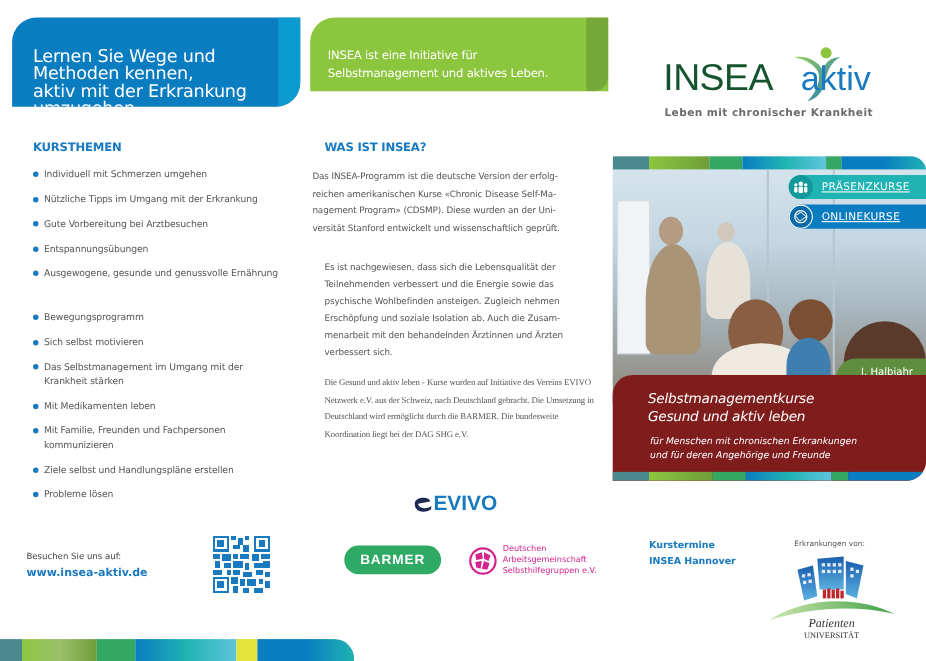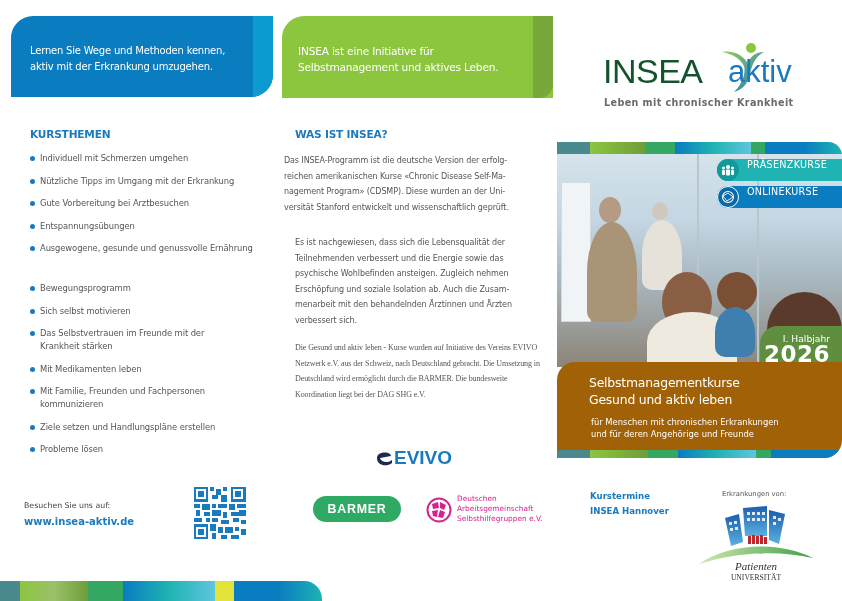--- a/index.html
+++ b/index.html
@@ -11,24 +11,24 @@
   
   .banner-blue {
     left: 11px; top: 16px; width: 262px; height: 81px;
     background: #0a7cc0;
     border-radius: 22px 0 22px 0;
     overflow: hidden;
   }
   .banner-blue .stripe { position: absolute; right: 0; top: 0; width: 20px; height: 100%; background: #0b9bd0; border-bottom-right-radius: 22px; }
   .banner-blue .txt {
     position: absolute; left: 19px; top: 27px; color: #fff;
-    font-size: 10px; line-height: 16px; letter-spacing: -0.2px;
+    font-size: 16px; line-height: 16px; letter-spacing: -0.2px;
   }
   .banner-green {
-    left: 282px; top: 16px; width: 271px; height: 82px;
+    left: 282px; top: 16px; width: 271px; height: 67px;
     background: #8cc63f;
     border-radius: 22px 0 0 0;
     overflow: hidden;
   }
   .banner-green .stripe { position: absolute; right: 0; top: 0; width: 20px; height: 100%; background: #76a83a; border-bottom-right-radius: 14px; }
   .banner-green .txt {
     position: absolute; left: 16px; top: 27px; color: #fff;
     font-size: 10.6px; line-height: 16px; letter-spacing: -0.2px;
   }
 
@@ -57,34 +57,34 @@
     border-top-right-radius: 14px;
   }
   .photo .window { position: absolute; top: 12px; width: 2px; height: 220px; background: #b8c6cf; }
   .photo .board { position: absolute; left: 4px; top: 40px; width: 30px; height: 140px; background: #f1f4f6; border: 1px solid #d4dade; }
   .photo .person { position: absolute; border-radius: 50% 50% 10px 10px; }
   .stripes { height: 12px; display: flex; position: absolute; }
   .stripes span { display: block; height: 100%; }
 
   .badge {
     position: absolute; height: 22px; border-radius: 11px 0 0 11px;
-    display: flex; color: #fff; font-size: 9.6px; letter-spacing: 0.3px;
+    display: flex; align-items: center; color: #fff; font-size: 9.6px; letter-spacing: 0.3px; text-decoration: underline;
   }
   .badge .ico { width: 22px; height: 22px; border-radius: 50%; display: flex; align-items: center; justify-content: center; margin-right: 8px; }
 
   .halbjahr {
     left: 760px; top: 326px; width: 82px; height: 46px; background: #5f8f3e;
     border-radius: 18px 0 0 0; color: #fff; text-align: right; padding-right: 12px;
   }
   .halbjahr .l1 { font-size: 9.2px; margin-top: 7px; }
   .halbjahr .l2 { font-size: 23px; font-weight: bold; letter-spacing: 0.5px; line-height: 20px; }
 
   .blue-panel {
-    left: 557px; top: 362px; width: 285px; height: 96px; background: #a16207;
-    border-radius: 18px 0 18px 0; overflow: hidden;
+    left: 557px; top: 341px; width: 285px; height: 96px; background: #7f1d1d;
+    border-radius: 18px 0 18px 0; overflow: hidden; font-style: italic;
   }
   .blue-panel .t1 { position: absolute; left: 32px; top: 12px; color: #fff; font-size: 12.4px; line-height: 17px; letter-spacing: -0.2px; }
   .blue-panel .t2 { position: absolute; left: 34px; top: 54px; color: #fff; font-size: 8.4px; line-height: 12px; letter-spacing: 0px; }
 
   
   .visit-label { left: 24px; top: 501px; font-size: 7.8px; color: #444; }
   .visit-url { left: 24px; top: 516px; font-size: 10px; font-weight: bold; color: #1a7ac0; }
   .qr { left: 193px; top: 487px; width: 53px; height: 52px; }
 
   .evivo { left: 375px; top: 445px; width: 80px; height: 24px; }
@@ -140,24 +140,24 @@
 
 <div class="abs h-section" style="left:30px; top:128px;">KURSTHEMEN</div>
 <ul class="abs topics">
   <li style="margin-bottom:9.5px"><span class="dot"></span><span>Individuell mit Schmerzen umgehen</span></li>
   <li style="margin-bottom:9.5px"><span class="dot"></span><span>Nützliche Tipps im Umgang mit der Erkrankung</span></li>
   <li style="margin-bottom:9.5px"><span class="dot"></span><span>Gute Vorbereitung bei Arztbesuchen</span></li>
   <li style="margin-bottom:9.5px"><span class="dot"></span><span>Entspannungsübungen</span></li>
   <li style="margin-bottom:27px"><span class="dot"></span><span>Ausgewogene, gesunde und genussvolle Ernährung</span></li>
   <li style="margin-bottom:9.5px"><span class="dot"></span><span>Bewegungsprogramm</span></li>
   <li style="margin-bottom:9.5px"><span class="dot"></span><span>Sich selbst motivieren</span></li>
-  <li style="margin-bottom:9.5px"><span class="dot"></span><span>Das Selbstvertrauen im Freunde mit der</span><br><span>Krankheit stärken</span></li>
+  <li style="margin-bottom:9.5px"><span class="dot"></span><span>Das Selbstmanagement im Umgang mit der</span><br><span>Krankheit stärken</span></li>
   <li style="margin-bottom:9.5px"><span class="dot"></span><span>Mit Medikamenten leben</span></li>
   <li style="margin-bottom:9.5px"><span class="dot"></span><span>Mit Familie, Freunden und Fachpersonen</span><br><span>kommunizieren</span></li>
-  <li style="margin-bottom:9.5px"><span class="dot"></span><span>Ziele setzen und Handlungspläne erstellen</span></li>
+  <li style="margin-bottom:9.5px"><span class="dot"></span><span>Ziele selbst und Handlungspläne erstellen</span></li>
   <li><span class="dot"></span><span>Probleme lösen</span></li>
 </ul>
 
 <div class="abs h-section" style="left:295px; top:128px;">WAS IST INSEA?</div>
 <p class="abs para" style="left:284px; top:153px;">Das INSEA-Programm ist die deutsche Version der erfolg-reichen amerikanischen Kurse «Chronic Disease Self-Ma-nagement Program» (CDSMP). Diese wurden an der Uni-versität Stanford entwickelt und wissenschaftlich geprüft.</p>
 <p class="abs para" style="left:295px; top:235px;">Es ist nachgewiesen, dass sich die Lebensqualität der Teilnehmenden verbessert und die Energie sowie das psychische Wohlbefinden ansteigen. Zugleich nehmen Erschöpfung und soziale Isolation ab. Auch die Zusam-menarbeit mit den behandelnden Ärztinnen und Ärzten verbessert sich.</p>
 <p class="abs para" style="left:295px; top:340px;font-family:Liberation Serif, serif;">Die Gesund und aktiv leben - Kurse wurden auf Initiative des Vereins EVIVO Netzwerk e.V. aus der Schweiz, nach Deutschland gebracht. Die Umsetzung in Deutschland wird ermöglicht durch die BARMER. Die bundesweite Koordination liegt bei der DAG SHG e.V.</p>
 
 <div class="abs evivo">
   <svg width="80" height="24" viewBox="0 0 80 24">

